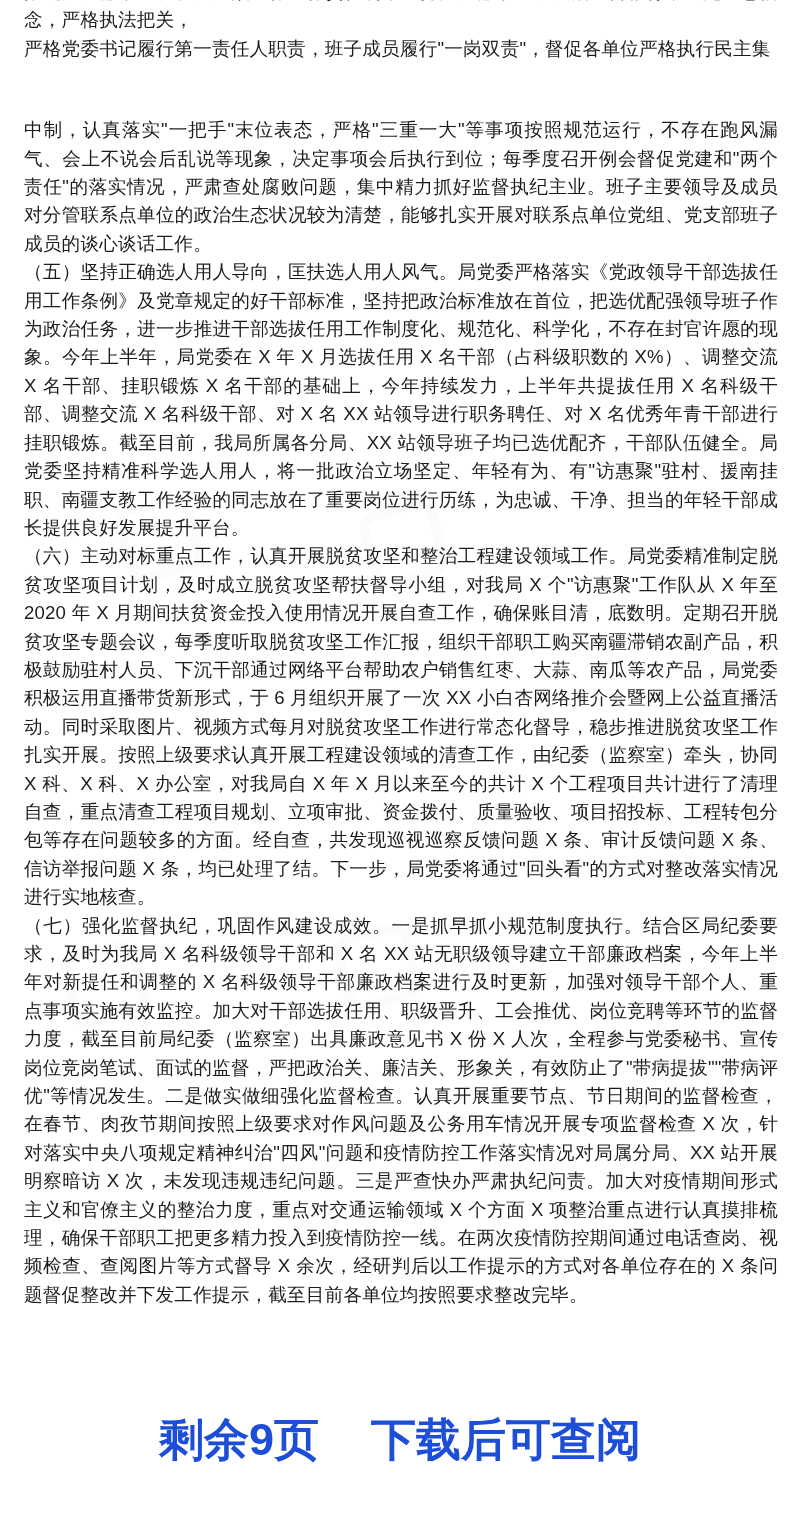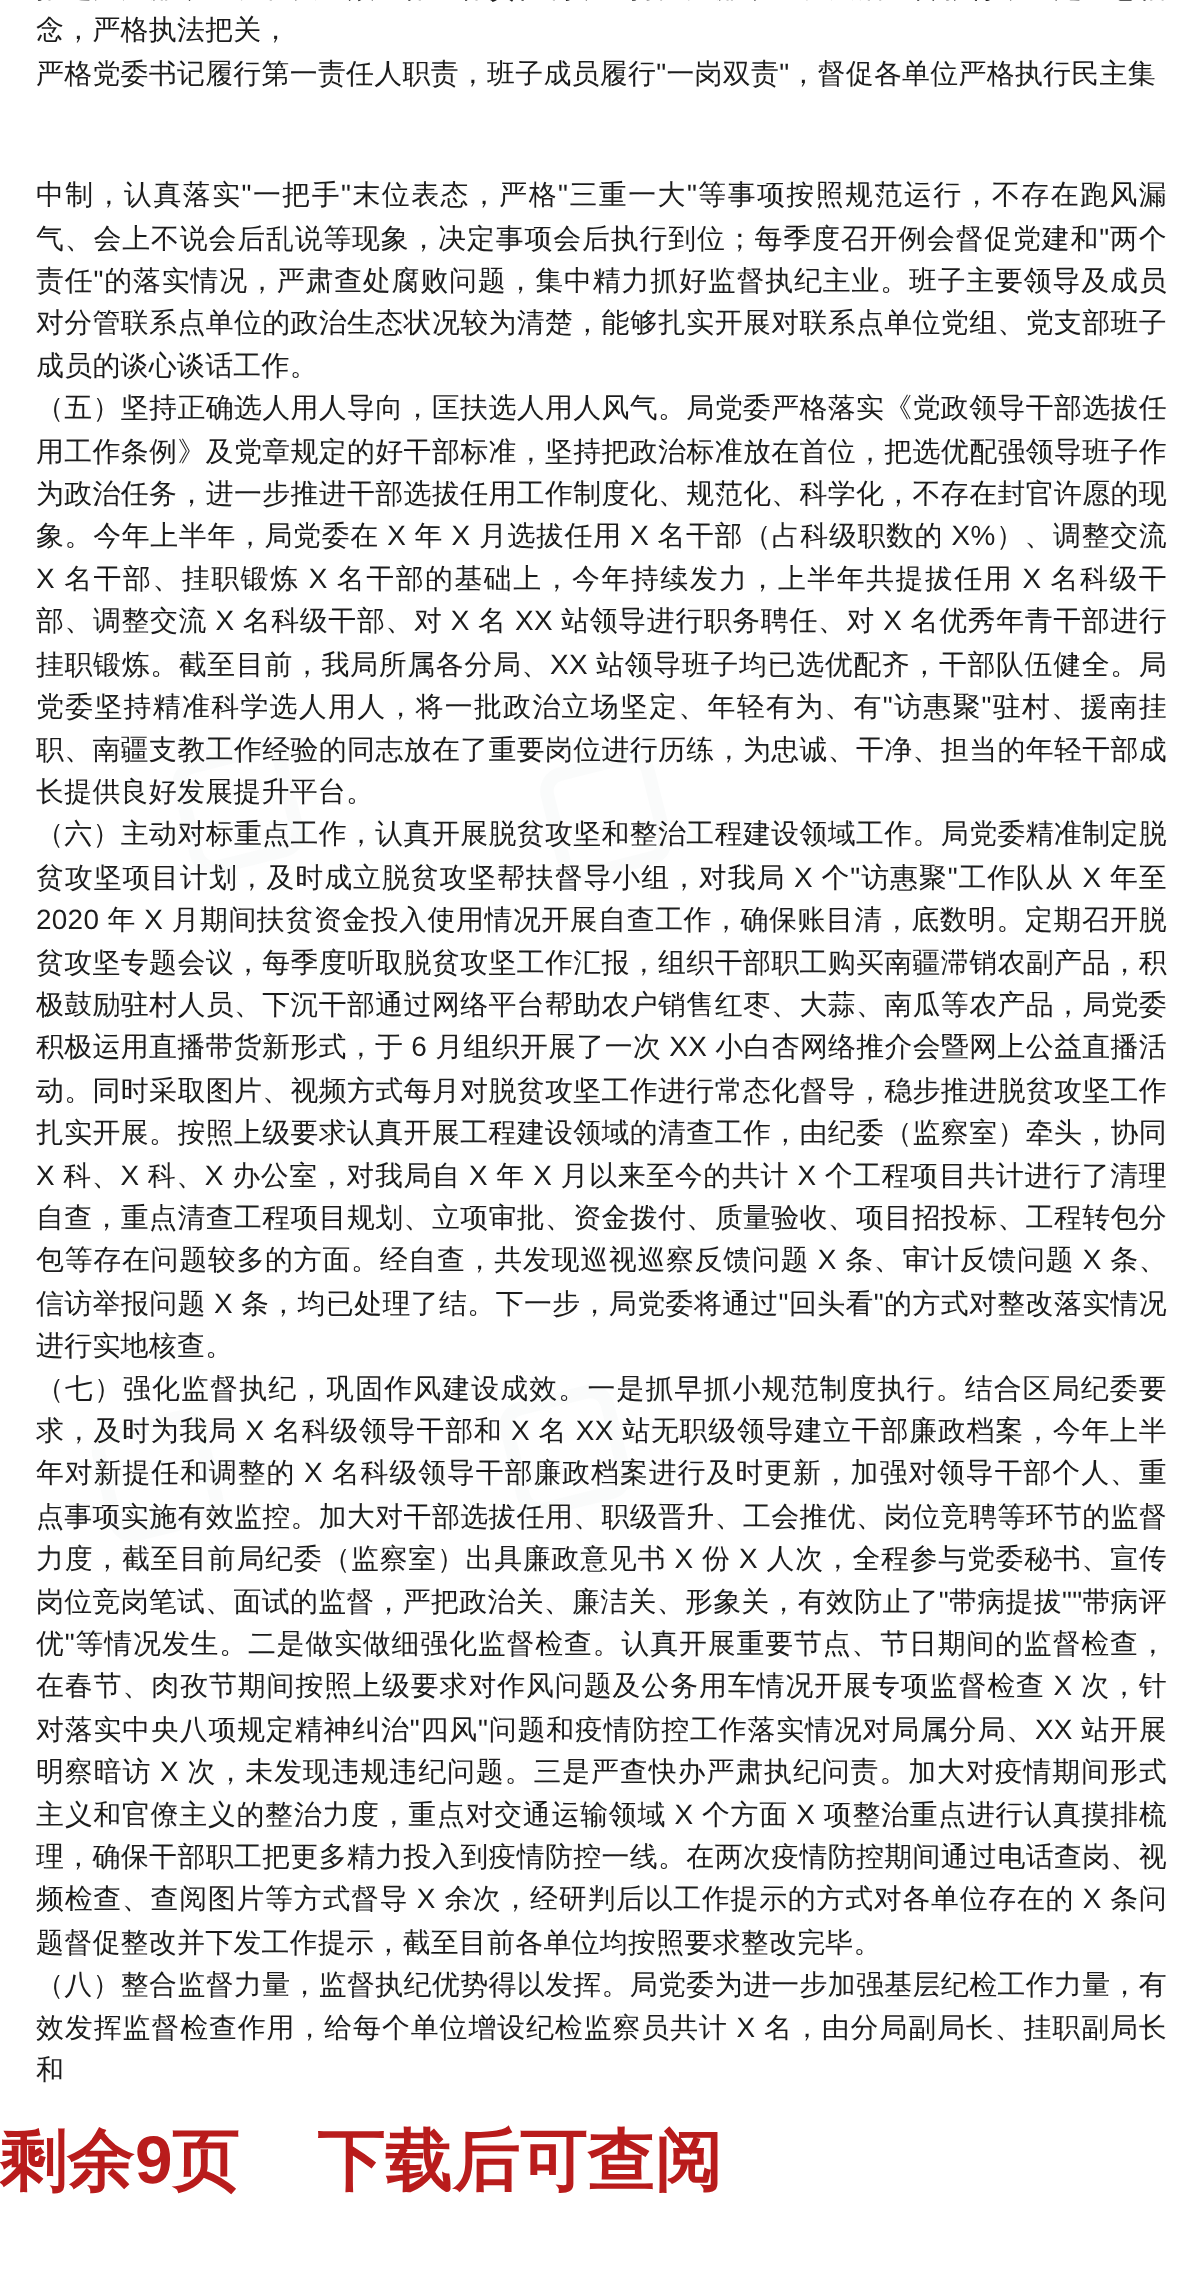--- a/index.html
+++ b/index.html
@@ -42,25 +42,25 @@
   .wm1 { left: 120px; top: 500px; }
   .wm2 { left: 365px; top: 505px; }
   .wm3 { left: 66px;  top: 945px; }
   .wm4 { left: 338px; top: 928px; }
   
   .banner {
     position: absolute;
     top: 1412px;
     left: 0;
     width: 100%;
-    text-align: left;
+    text-align: center;
     font-size: 45px;
     line-height: 1.25;
     font-weight: 700;
-    color: #b91c1c;
+    color: #1d4ed8;
     white-space: nowrap;
   }
   .banner .left-part { margin-right: 52px; }
 </style>
 </head>
 <body>
 
 <div class="wm wm1"></div>
 <div class="wm wm2"></div>
 <div class="wm wm3"></div>
@@ -72,19 +72,18 @@
     <p>严格党委书记履行第一责任人职责，班子成员履行"一岗双责"，督促各单位严格执行民主集</p>
   </div>
 
   <div class="page-gap"></div>
 
   <div>
       <p>中制，认真落实"一把手"末位表态，严格"三重一大"等事项按照规范运行，不存在跑风漏气、会上不说会后乱说等现象，决定事项会后执行到位；每季度召开例会督促党建和"两个责任"的落实情况，严肃查处腐败问题，集中精力抓好监督执纪主业。班子主要领导及成员对分管联系点单位的政治生态状况较为清楚，能够扎实开展对联系点单位党组、党支部班子成员的谈心谈话工作。</p>
       <p>（五）坚持正确选人用人导向，匡扶选人用人风气。局党委严格落实《党政领导干部选拔任用工作条例》及党章规定的好干部标准，坚持把政治标准放在首位，把选优配强领导班子作为政治任务，进一步推进干部选拔任用工作制度化、规范化、科学化，不存在封官许愿的现象。今年上半年，局党委在 X 年 X 月选拔任用 X 名干部（占科级职数的 X%）、调整交流 X 名干部、挂职锻炼 X 名干部的基础上，今年持续发力，上半年共提拔任用 X 名科级干部、调整交流 X 名科级干部、对 X 名 XX 站领导进行职务聘任、对 X 名优秀年青干部进行挂职锻炼。截至目前，我局所属各分局、XX 站领导班子均已选优配齐，干部队伍健全。局党委坚持精准科学选人用人，将一批政治立场坚定、年轻有为、有"访惠聚"驻村、援南挂职、南疆支教工作经验的同志放在了重要岗位进行历练，为忠诚、干净、担当的年轻干部成长提供良好发展提升平台。</p>
       <p>（六）主动对标重点工作，认真开展脱贫攻坚和整治工程建设领域工作。局党委精准制定脱贫攻坚项目计划，及时成立脱贫攻坚帮扶督导小组，对我局 X 个"访惠聚"工作队从 X 年至 2020 年 X 月期间扶贫资金投入使用情况开展自查工作，确保账目清，底数明。定期召开脱贫攻坚专题会议，每季度听取脱贫攻坚工作汇报，组织干部职工购买南疆滞销农副产品，积极鼓励驻村人员、下沉干部通过网络平台帮助农户销售红枣、大蒜、南瓜等农产品，局党委积极运用直播带货新形式，于 6 月组织开展了一次 XX 小白杏网络推介会暨网上公益直播活动。同时采取图片、视频方式每月对脱贫攻坚工作进行常态化督导，稳步推进脱贫攻坚工作扎实开展。按照上级要求认真开展工程建设领域的清查工作，由纪委（监察室）牵头，协同 X 科、X 科、X 办公室，对我局自 X 年 X 月以来至今的共计 X 个工程项目共计进行了清理自查，重点清查工程项目规划、立项审批、资金拨付、质量验收、项目招投标、工程转包分包等存在问题较多的方面。经自查，共发现巡视巡察反馈问题 X 条、审计反馈问题 X 条、信访举报问题 X 条，均已处理了结。下一步，局党委将通过"回头看"的方式对整改落实情况进行实地核查。</p>
       <p>（七）强化监督执纪，巩固作风建设成效。一是抓早抓小规范制度执行。结合区局纪委要求，及时为我局 X 名科级领导干部和 X 名 XX 站无职级领导建立干部廉政档案，今年上半年对新提任和调整的 X 名科级领导干部廉政档案进行及时更新，加强对领导干部个人、重点事项实施有效监控。加大对干部选拔任用、职级晋升、工会推优、岗位竞聘等环节的监督力度，截至目前局纪委（监察室）出具廉政意见书 X 份 X 人次，全程参与党委秘书、宣传岗位竞岗笔试、面试的监督，严把政治关、廉洁关、形象关，有效防止了"带病提拔""带病评优"等情况发生。二是做实做细强化监督检查。认真开展重要节点、节日期间的监督检查，在春节、肉孜节期间按照上级要求对作风问题及公务用车情况开展专项监督检查 X 次，针对落实中央八项规定精神纠治"四风"问题和疫情防控工作落实情况对局属分局、XX 站开展明察暗访 X 次，未发现违规违纪问题。三是严查快办严肃执纪问责。加大对疫情期间形式主义和官僚主义的整治力度，重点对交通运输领域 X 个方面 X 项整治重点进行认真摸排梳理，确保干部职工把更多精力投入到疫情防控一线。在两次疫情防控期间通过电话查岗、视频检查、查阅图片等方式督导 X 余次，经研判后以工作提示的方式对各单位存在的 X 条问题督促整改并下发工作提示，截至目前各单位均按照要求整改完毕。</p>
-      <p>（八）整合监督力量，监督执纪优势得以发挥。局党委为进一步加强基层纪检工作力量，有效发挥监督检查作用，给每个单位增设纪检监察员共计 X 名，由分局副局长、挂职副局长和</p>
     </div>
 </div>
 
 <div class="banner">
   <span class="left-part">剩余9页</span><span>下载后可查阅</span>
 </div>
 
 </body></html>

